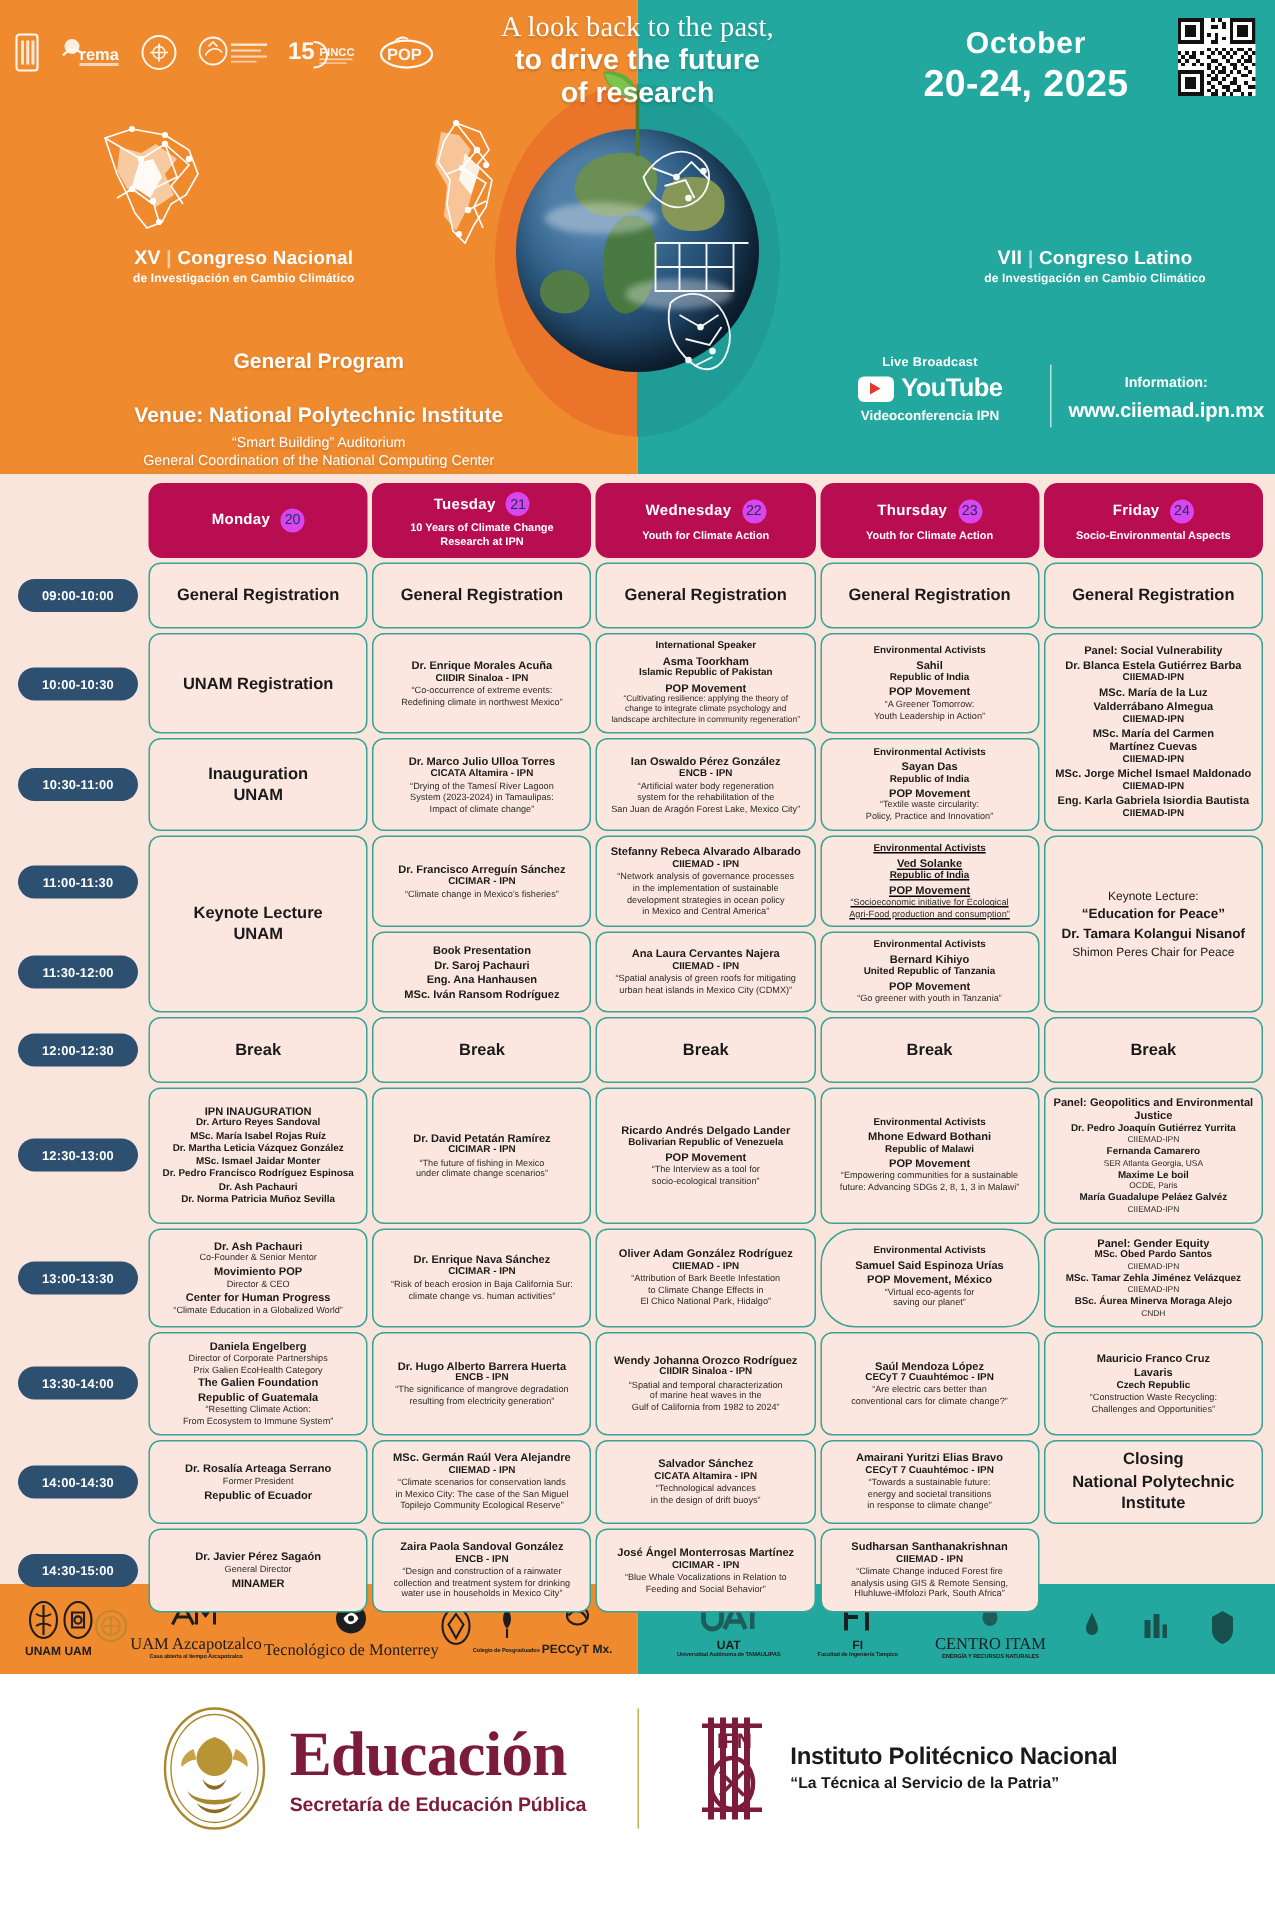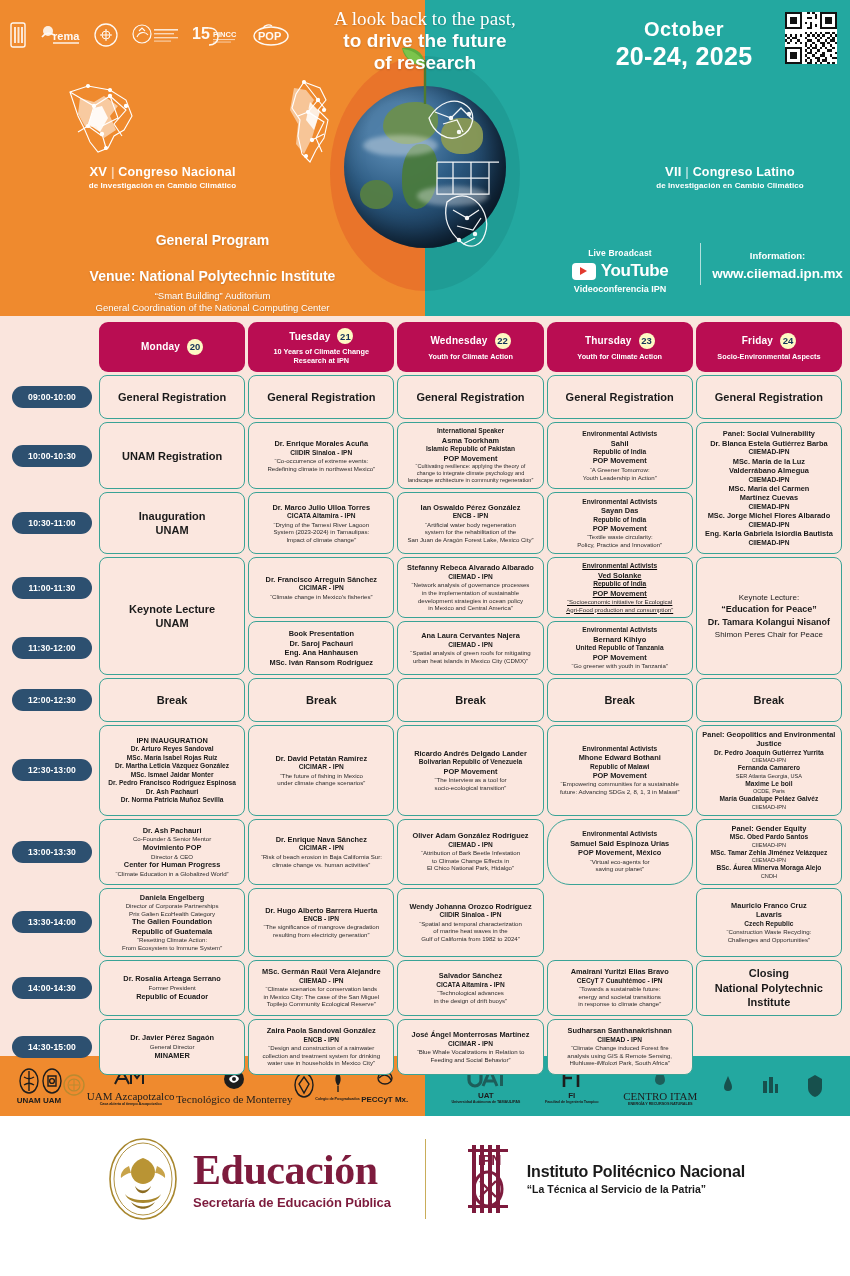--- a/index.html
+++ b/index.html
@@ -82,21 +82,21 @@
   .ct-main .rom { font-size: 13px; }
   .ct-sub  { font-size: 8px; font-weight: bold; margin-top: 2px; letter-spacing: .1px;}
 
   .venue { position: absolute; left: 0; top: 232px; width: 425px; text-align: center;
            color: #fff; z-index: 7; text-shadow: 0 1px 2px rgba(0,0,0,.16); }
   .venue .v1 { font-size: 14px; font-weight: bold; }
   .venue .v2 { font-size: 14px; font-weight: bold; margin-top: 20px; }
   .venue .v3 { font-size: 9.5px; margin-top: 6px; }
   .venue .v4 { font-size: 9.5px; margin-top: 1px; }
 
-  .broadcast { position: absolute; left: 545px; top: 248px; width: 150px; text-align: center;
+  .broadcast { position: absolute; left: 545px; top: 236px; width: 150px; text-align: center;
                color:#fff; z-index: 7;}
   .broadcast .bl { font-size: 8.5px; font-weight: bold; letter-spacing:.2px;}
   .yt-row { display:flex; align-items:center; justify-content:center; gap:5px; margin-top: 3px; }
   .yt-btn { width: 24px; height: 17px; background:#fff; border-radius:4px; display:flex;
             align-items:center; justify-content:center;}
   .yt-tri { width:0; height:0; border-left: 7px solid #e23a2e; border-top: 4.5px solid transparent;
             border-bottom: 4.5px solid transparent; }
   .yt-txt { font-size: 17px; font-weight: bold; color:#fff; letter-spacing:-.4px;}
   .broadcast .bv { font-size: 9px; font-weight: bold; margin-top: 3px; }
 
@@ -116,22 +116,22 @@
 
   .hdr-spacer { }
   .day-hdr {
     background: #b90d52; color:#fff; border-radius: 9px;
     padding: 6px 4px 7px 4px; text-align:center; min-height: 40px;
     display:flex; flex-direction:column; justify-content:center;
   }
   .day-top { display:flex; align-items:center; justify-content:center; gap: 7px;}
   .day-name { font-size: 10px; font-weight: bold; letter-spacing:.2px;}
   .day-num {
-    width: 16px; height: 16px; border-radius: 50%; background:#fef9c3; color:#13335a;
-    font-size: 9.5px; font-weight: bold; display:flex; align-items:center; justify-content:center;
+    width: 16px; height: 16px; border-radius: 50%; background:#d946ef; color:#13335a;
+    font-size: 9.5px; font-weight: normal; display:flex; align-items:center; justify-content:center;
     flex: 0 0 16px;
   }
   .day-theme { font-size: 7.3px; font-weight: bold; line-height: 1.25; margin-top: 3px; }
 
   .tpill {
     background:#2d5070; color:#fff; border-radius: 16px;
     font-size: 8.6px; font-weight: bold; letter-spacing:.1px;
     display:flex; align-items:center; justify-content:center;
     height: 22px; width: 80px; margin: auto 0 auto 4px;
   }
@@ -533,21 +533,21 @@
         <div class="card" style="grid-area: 3 / 6 / span 2; min-height: 62px;">
           <div class="ttl">Panel: Social Vulnerability</div>
           <div class="name">Dr. Blanca Estela Gutiérrez Barba</div>
           <div class="org">CIIEMAD-IPN</div>
           <div class="name">MSc. María de la Luz</div>
           <div class="name">Valderrábano Almegua</div>
           <div class="org">CIIEMAD-IPN</div>
           <div class="name">MSc. María del Carmen</div>
           <div class="name">Martínez Cuevas</div>
           <div class="org">CIIEMAD-IPN</div>
-          <div class="name">MSc. Jorge Michel Flores Albarado</div>
+          <div class="name">MSc. Jorge Michel Ismael Maldonado</div>
           <div class="org">CIIEMAD-IPN</div>
           <div class="name">Eng. Karla Gabriela Isiordia Bautista</div>
           <div class="org">CIIEMAD-IPN</div>
         </div>
         <div class="tcell" style="grid-area: 4 / 1 / span 1; min-height: 62px;">
           <div class="tpill">10:30-11:00</div>
         </div>
         <div class="card" style="grid-area: 4 / 2 / span 1; min-height: 62px;">
           <div class="big">Inauguration</div>
           <div class="big">UNAM</div>
@@ -750,20 +750,26 @@
           <div class="org">ENCB - IPN</div>
           <div class="sm">“The significance of mangrove degradation</div>
           <div class="sm">resulting from electricity generation”</div>
         </div>
         <div class="card" style="grid-area: 10 / 4 / span 1; min-height: 58px;">
           <div class="name">Wendy Johanna Orozco Rodríguez</div>
           <div class="org">CIIDIR Sinaloa - IPN</div>
           <div class="sm">“Spatial and temporal characterization</div>
           <div class="sm">of marine heat waves in the</div>
           <div class="sm">Gulf of California from 1982 to 2024”</div>
+        </div>
+        <div class="card" style="grid-area: 10 / 5 / span 1; min-height: 58px;">
+          <div class="name">Saúl Mendoza López</div>
+          <div class="org">CECyT 7 Cuauhtémoc - IPN</div>
+          <div class="sm">“Are electric cars better than</div>
+          <div class="sm">conventional cars for climate change?”</div>
         </div>
         <div class="card" style="grid-area: 10 / 6 / span 1; min-height: 58px;">
           <div class="name">Mauricio Franco Cruz</div>
           <div class="name">Lavaris</div>
           <div class="org">Czech Republic</div>
           <div class="sm">“Construction Waste Recycling:</div>
           <div class="sm">Challenges and Opportunities”</div>
         </div>
         <div class="tcell" style="grid-area: 11 / 1 / span 1; min-height: 56px;">
           <div class="tpill">14:00-14:30</div>

